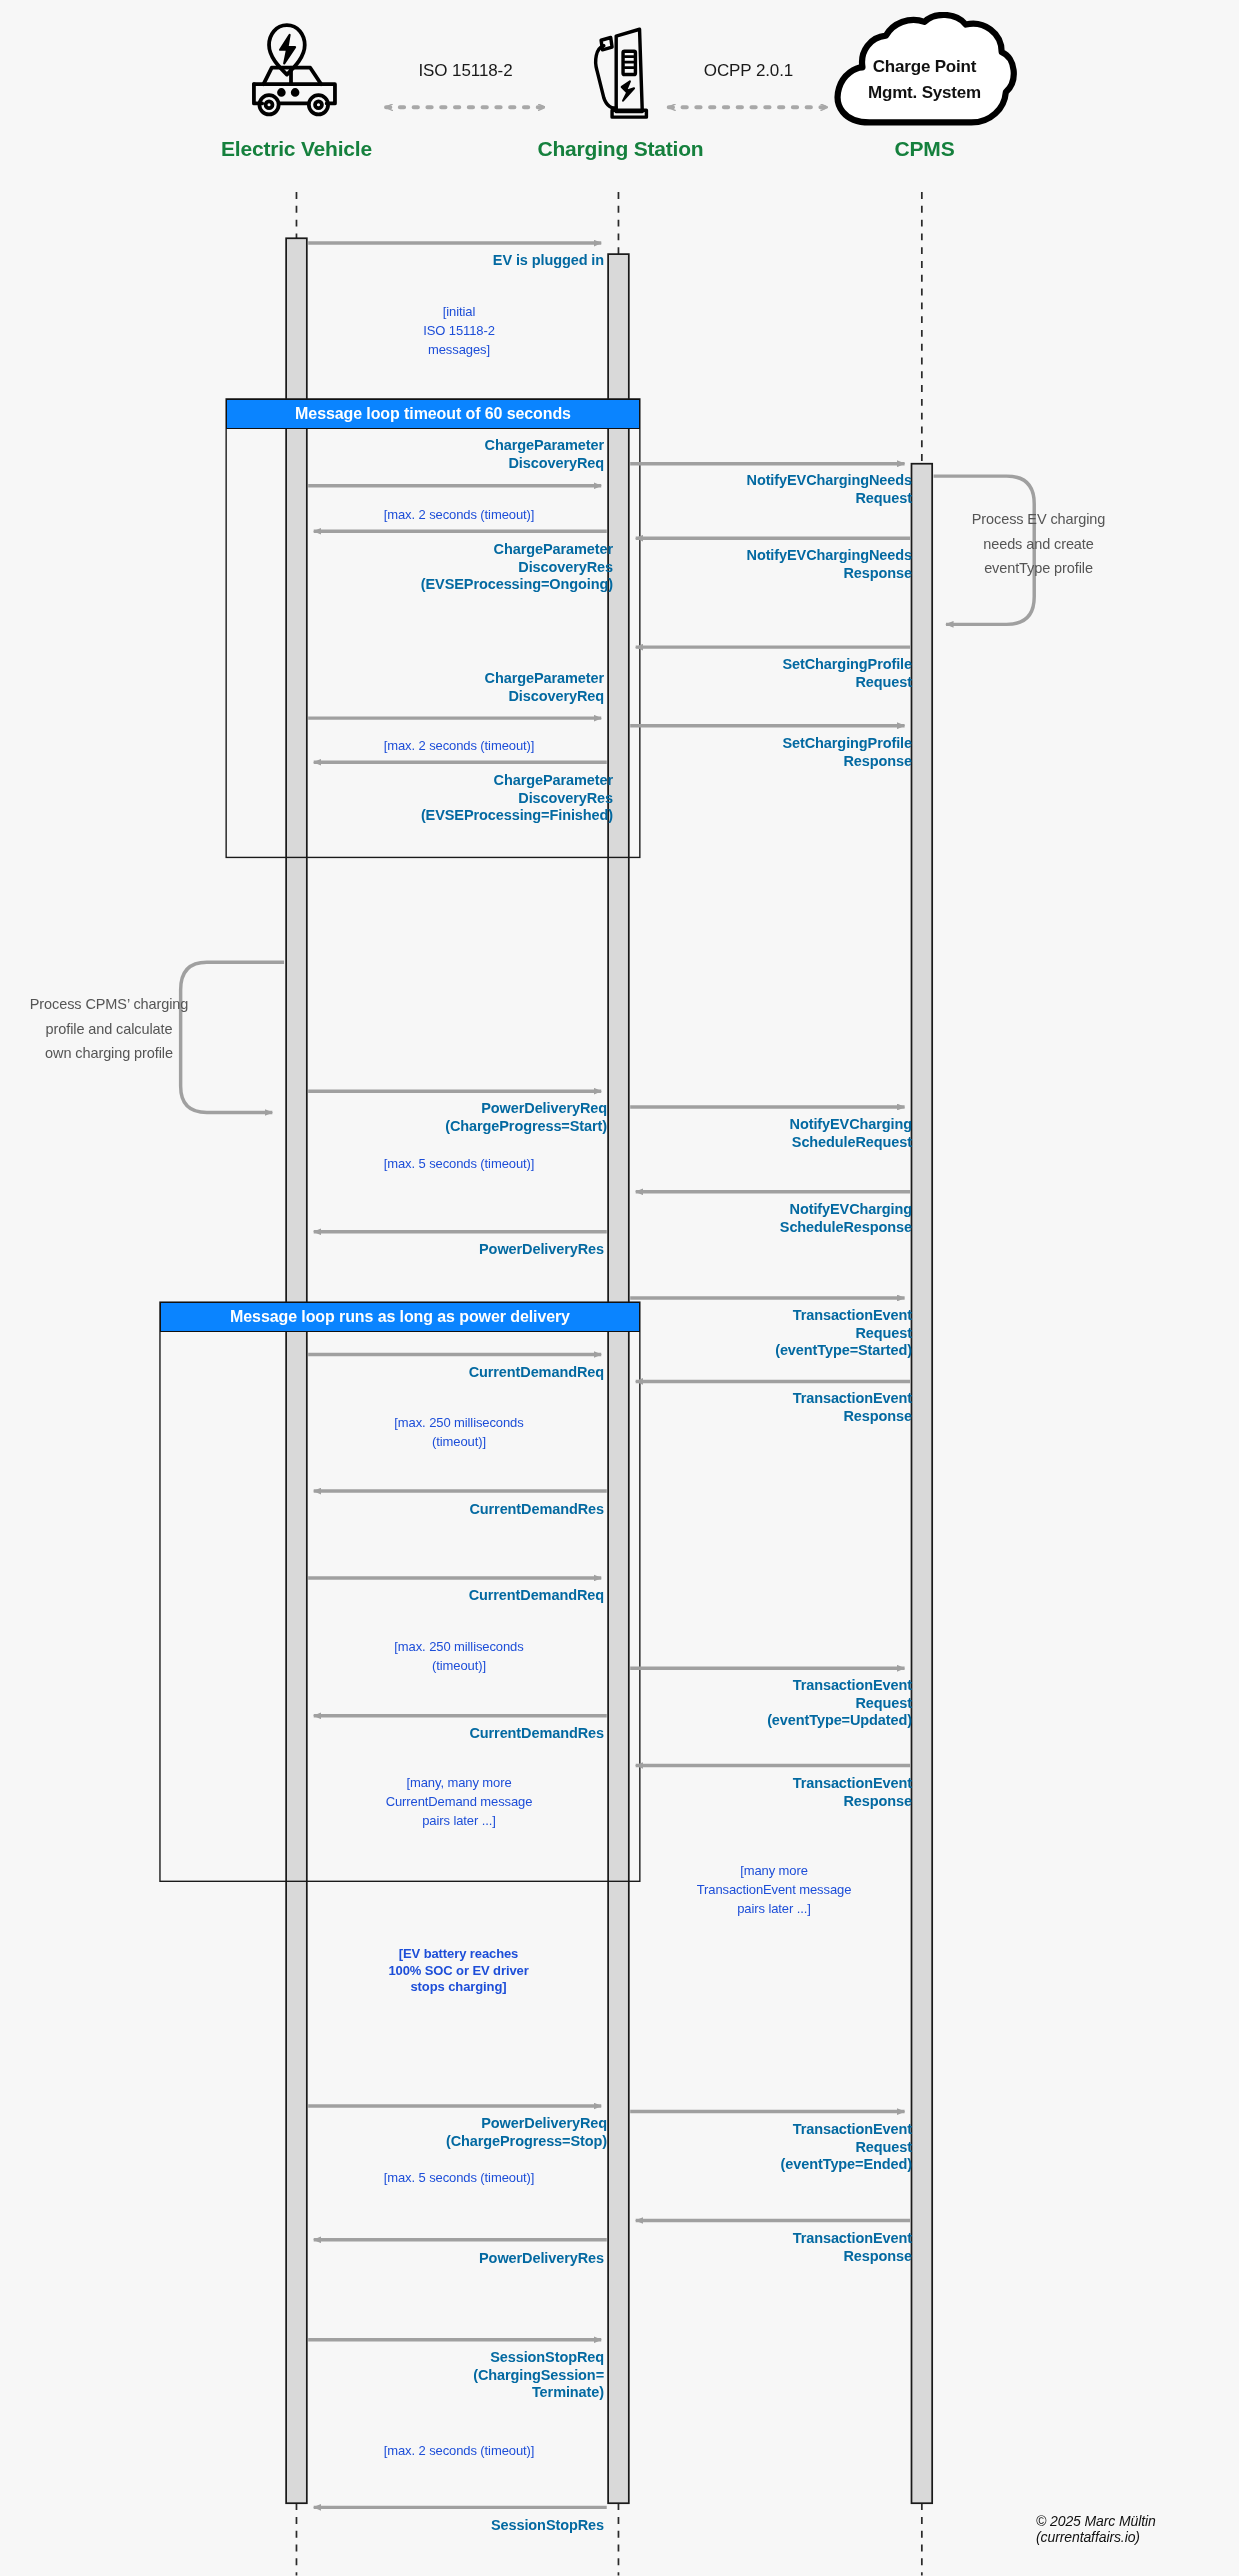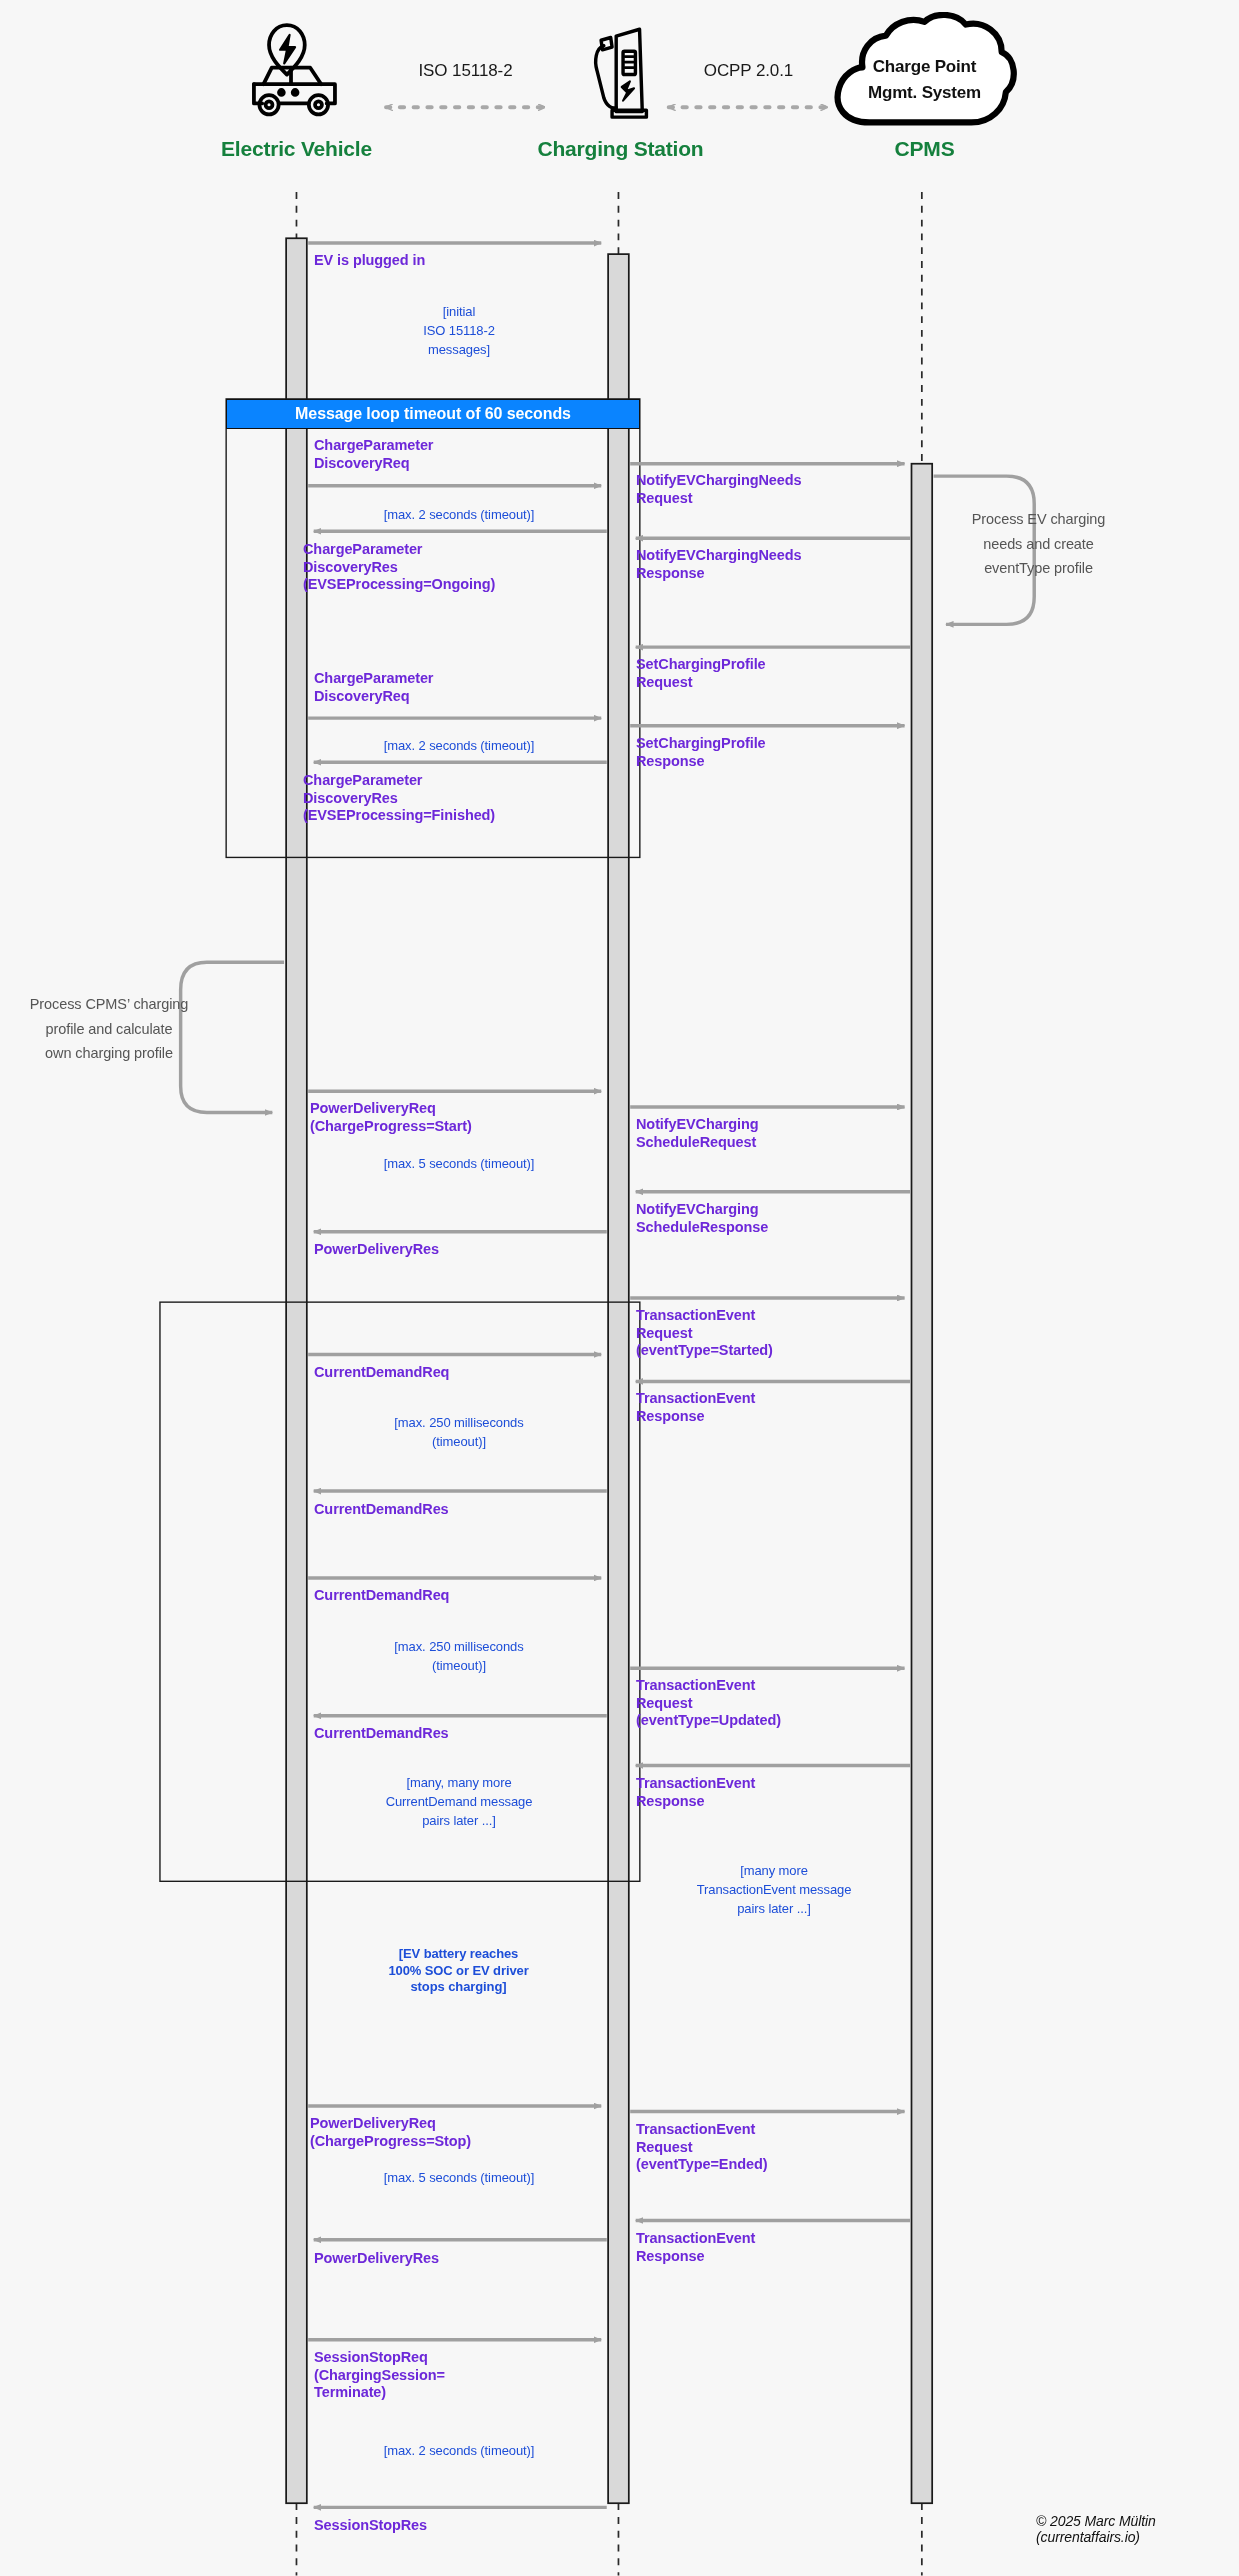--- a/index.html
+++ b/index.html
@@ -23,22 +23,22 @@
     position:absolute;font-size:17px;color:#1a1a1a;text-align:center;
     letter-spacing:-0.1px;
   }
   .cloudtxt{
     position:absolute;text-align:center;font-weight:bold;font-size:17px;
     color:#111;line-height:1.55;letter-spacing:-0.2px;
   }
 
   
   .msg{
-    position:absolute;text-align:left;font-weight:bold;font-size:14.5px;
-    color:#6d28d9;line-height:1.22;letter-spacing:-0.1px;
+    position:absolute;text-align:right;font-weight:bold;font-size:14.5px;
+    color:#0369a1;line-height:1.22;letter-spacing:-0.1px;
   }
   .note{
     position:absolute;text-align:center;font-size:13px;color:#1d4ed8;
     line-height:1.45;letter-spacing:-0.1px;
   }
   .note.b{font-weight:bold;font-size:13px;line-height:1.28;}
   .selfnote{
     position:absolute;text-align:center;font-size:14.5px;color:#555;
     line-height:1.7;letter-spacing:-0.1px;
   }
@@ -197,20 +197,21 @@
 
   <div class="cloudtxt" style="left:828px;top:54px;width:193px;">
     <div>Charge Point</div>
     <div>Mgmt. System</div>
   </div>
 
   <div class="proto" style="left:376px;top:61px;width:179px;">ISO 15118-2</div>
   <div class="proto" style="left:659px;top:61px;width:179px;">OCPP 2.0.1</div>
 
   <div class="loopbar" style="left:226px;top:399px;width:414px;height:30px;text-align:right;">Message loop timeout of 60 seconds</div>
+  <div class="loopbar" style="left:160px;top:1302px;width:480px;height:30px;">Message loop runs as long as power delivery</div>
 
   <div class="msg" style="left:314px;top:252px;width:290px;">
     <div>EV is plugged in</div>
   </div>
 
   <div class="msg" style="left:314px;top:437px;width:290px;">
     <div>ChargeParameter</div>
     <div>DiscoveryReq</div>
   </div>
 

